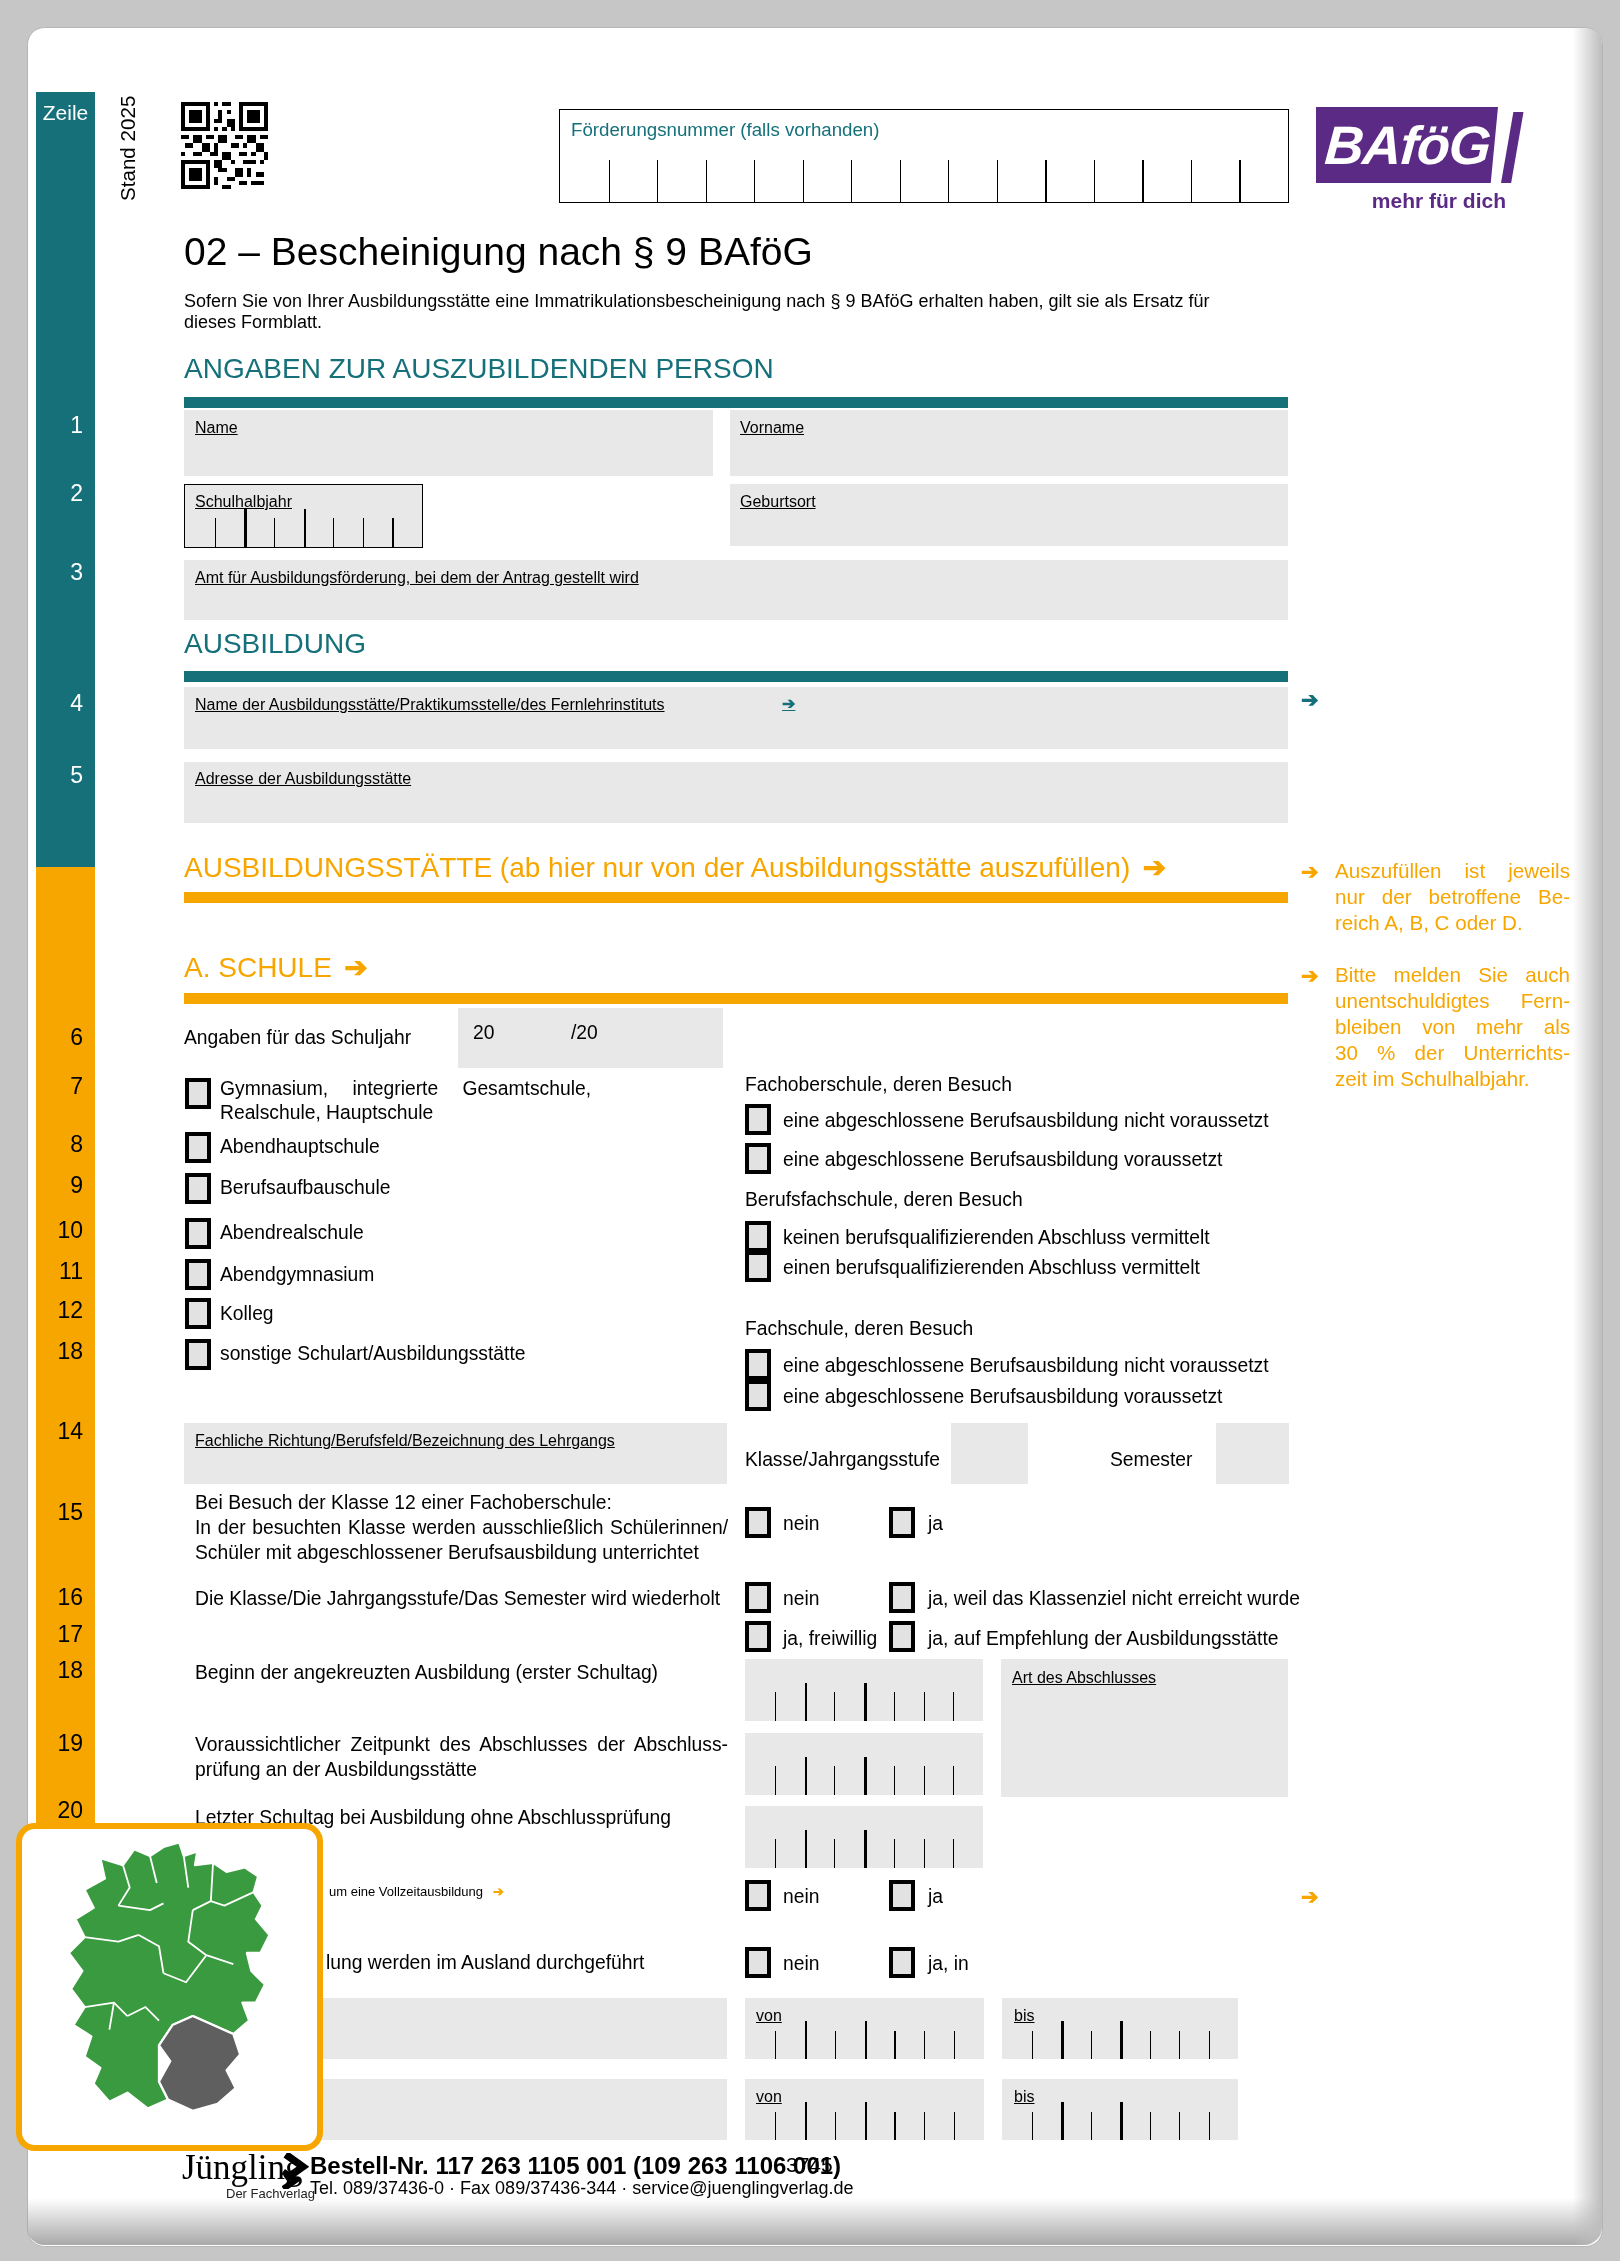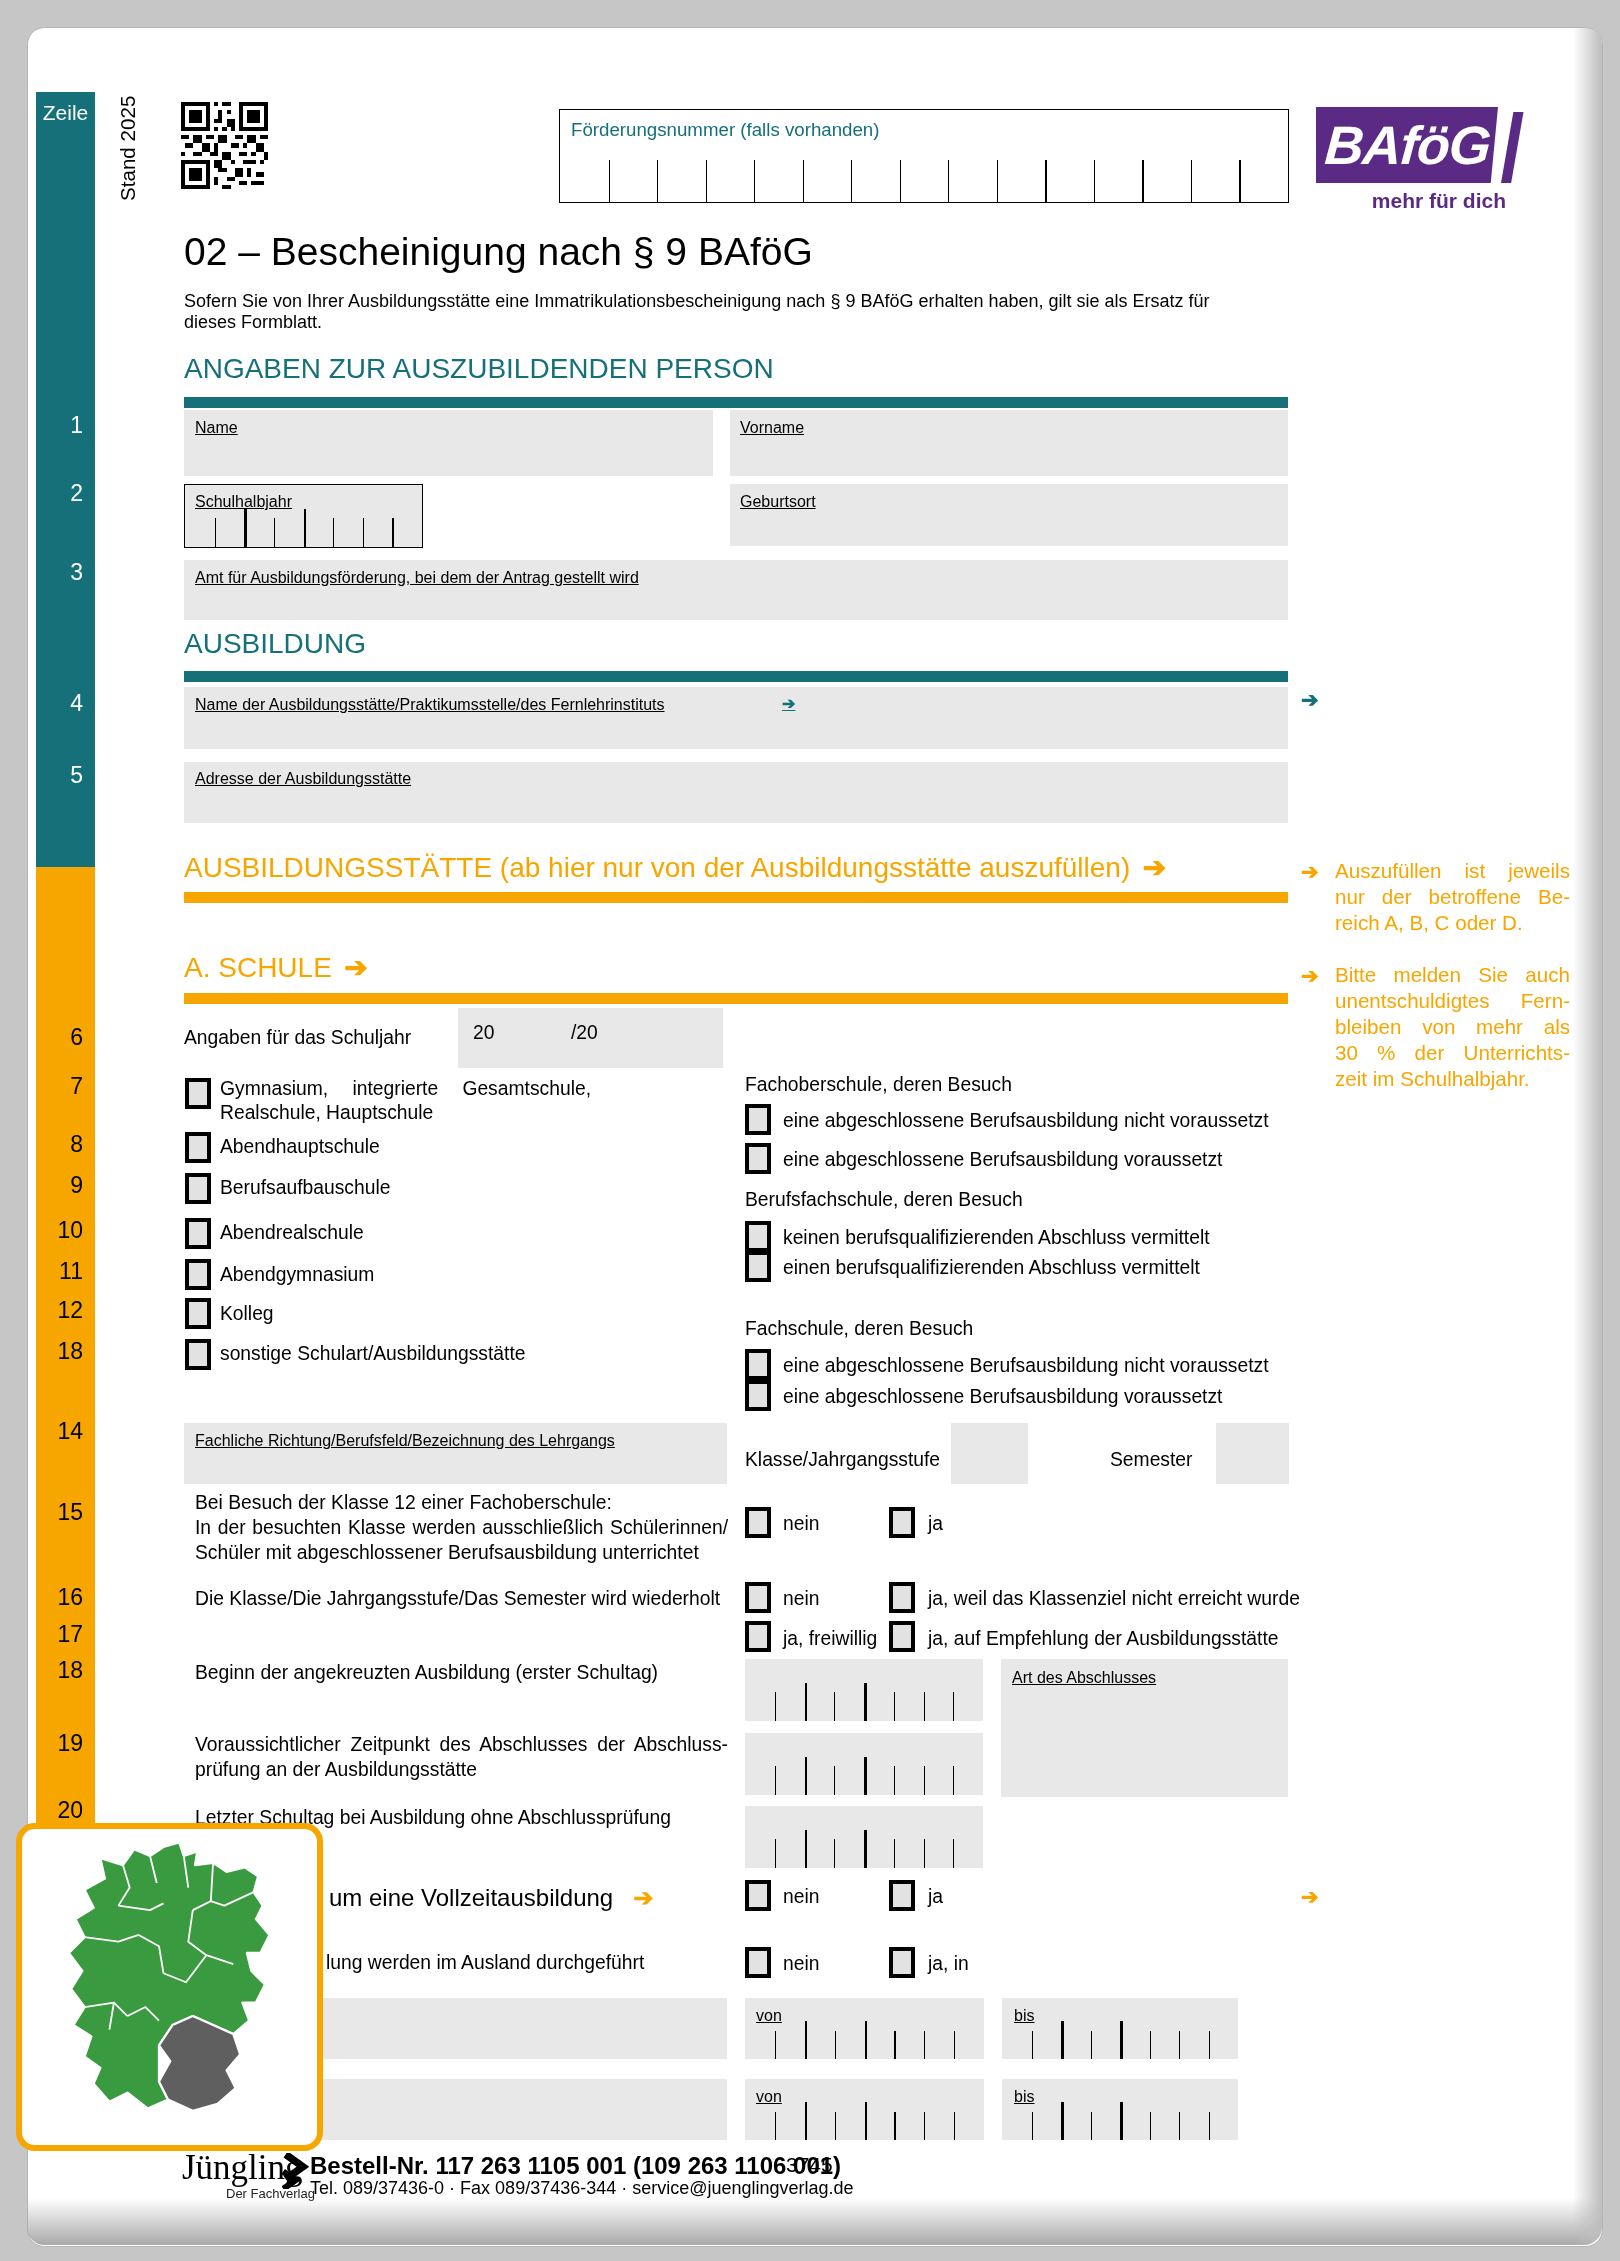--- a/index.html
+++ b/index.html
@@ -330,21 +330,21 @@
   <div class="gb comb" style="left:745px;top:1806px;width:238px;height:62px">
       <div class="tick" style="left: 12.5%;"></div>
       <div class="tick thick" style="left: 25%;"></div>
       <div class="tick" style="left: 37.5%;"></div>
       <div class="tick thick" style="left: 50%;"></div>
       <div class="tick" style="left: 62.5%;"></div>
       <div class="tick" style="left: 75%;"></div>
       <div class="tick" style="left: 87.5%;"></div>
     </div>
 
-  <div class="abs" style="left:329px;top:1884px;font-size:24px;display:flex;gap:20px;white-space:nowrap">
+  <div class="abs" style="left:329px;top:1884px;font-size:13px;display:flex;gap:10px;white-space:nowrap">
     <span>um eine Vollzeitausbildung</span>
       <span class="orange arrow-inline">➔</span>
   </div>
   <div class="cb" style="left:745px;top:1880px"></div>
   <div class="lbl" style="left:783px;top:1885px">nein</div>
   <div class="cb" style="left:889px;top:1880px"></div>
   <div class="lbl" style="left:928px;top:1885px">ja</div>
   <div class="note-arrow orange" style="left:1301px;top:1885px">➔</div>
 
   <div class="lbl" style="left:326px;top:1951px">lung werden im Ausland durchgeführt</div>

